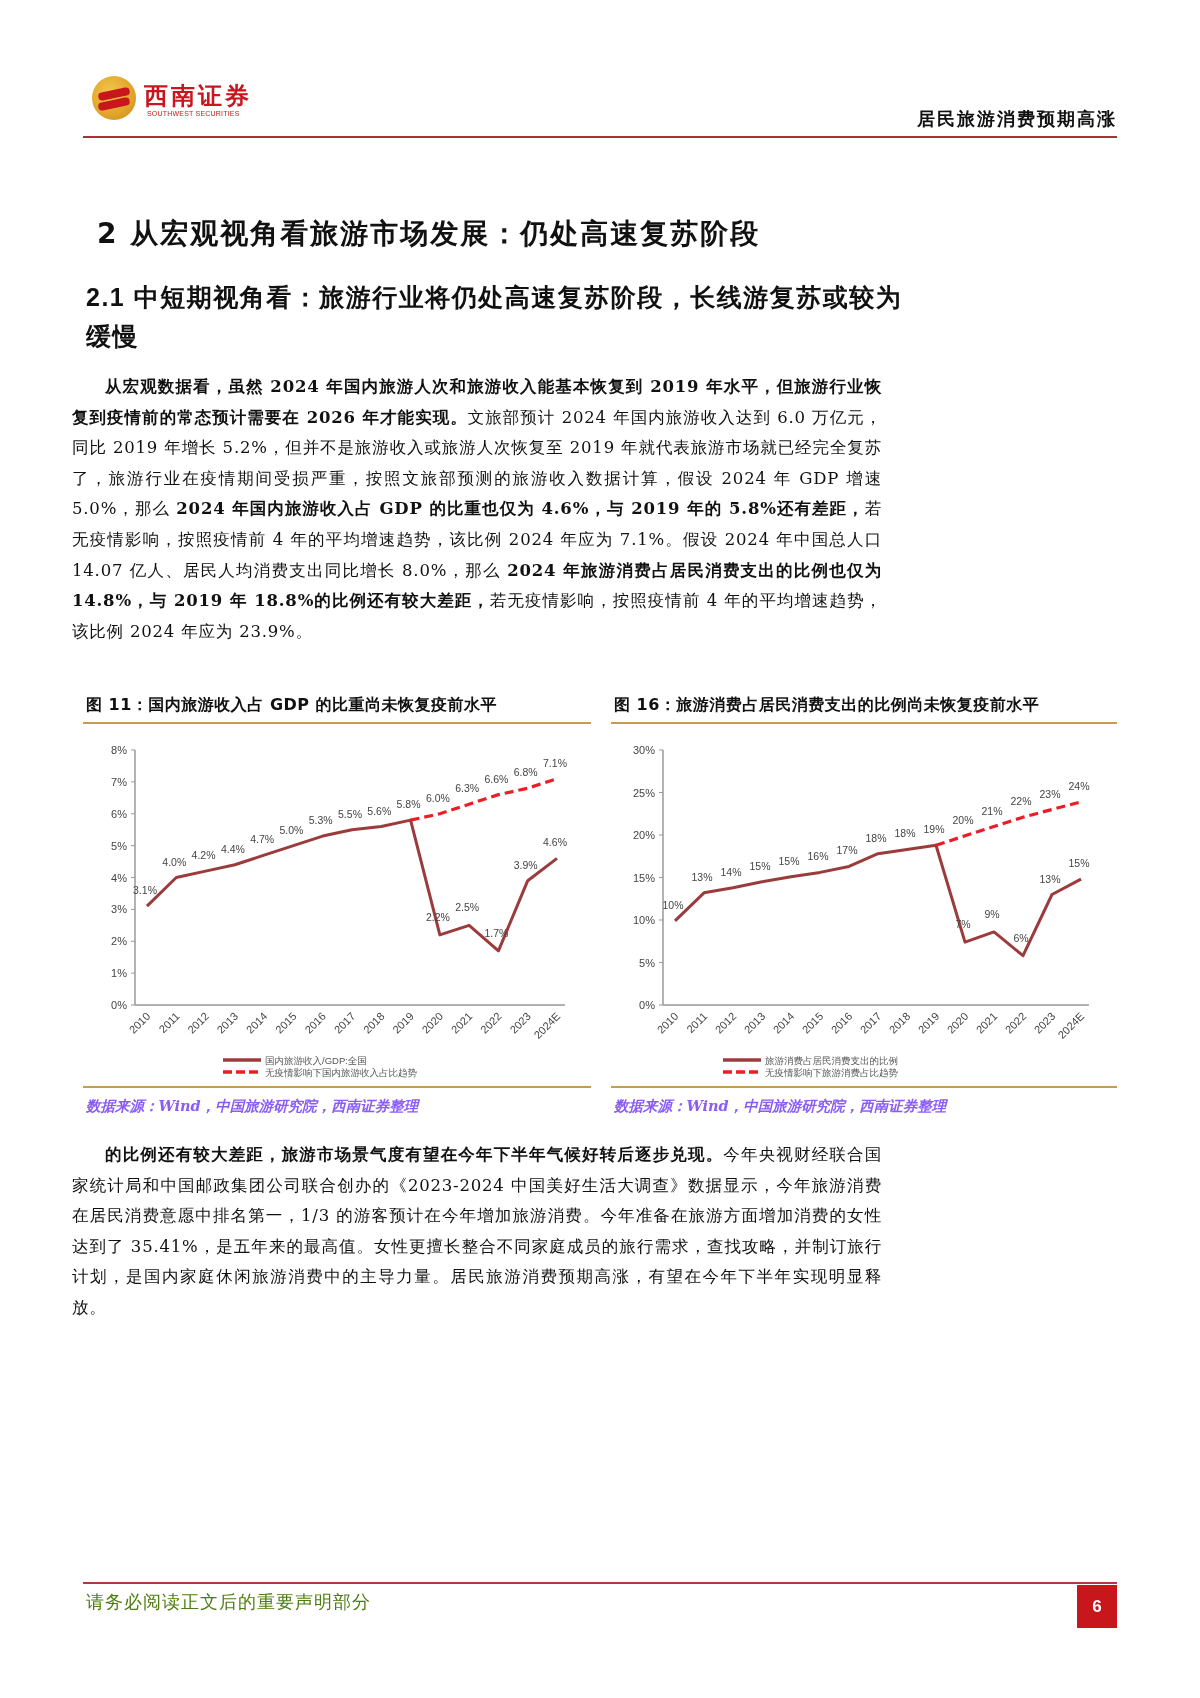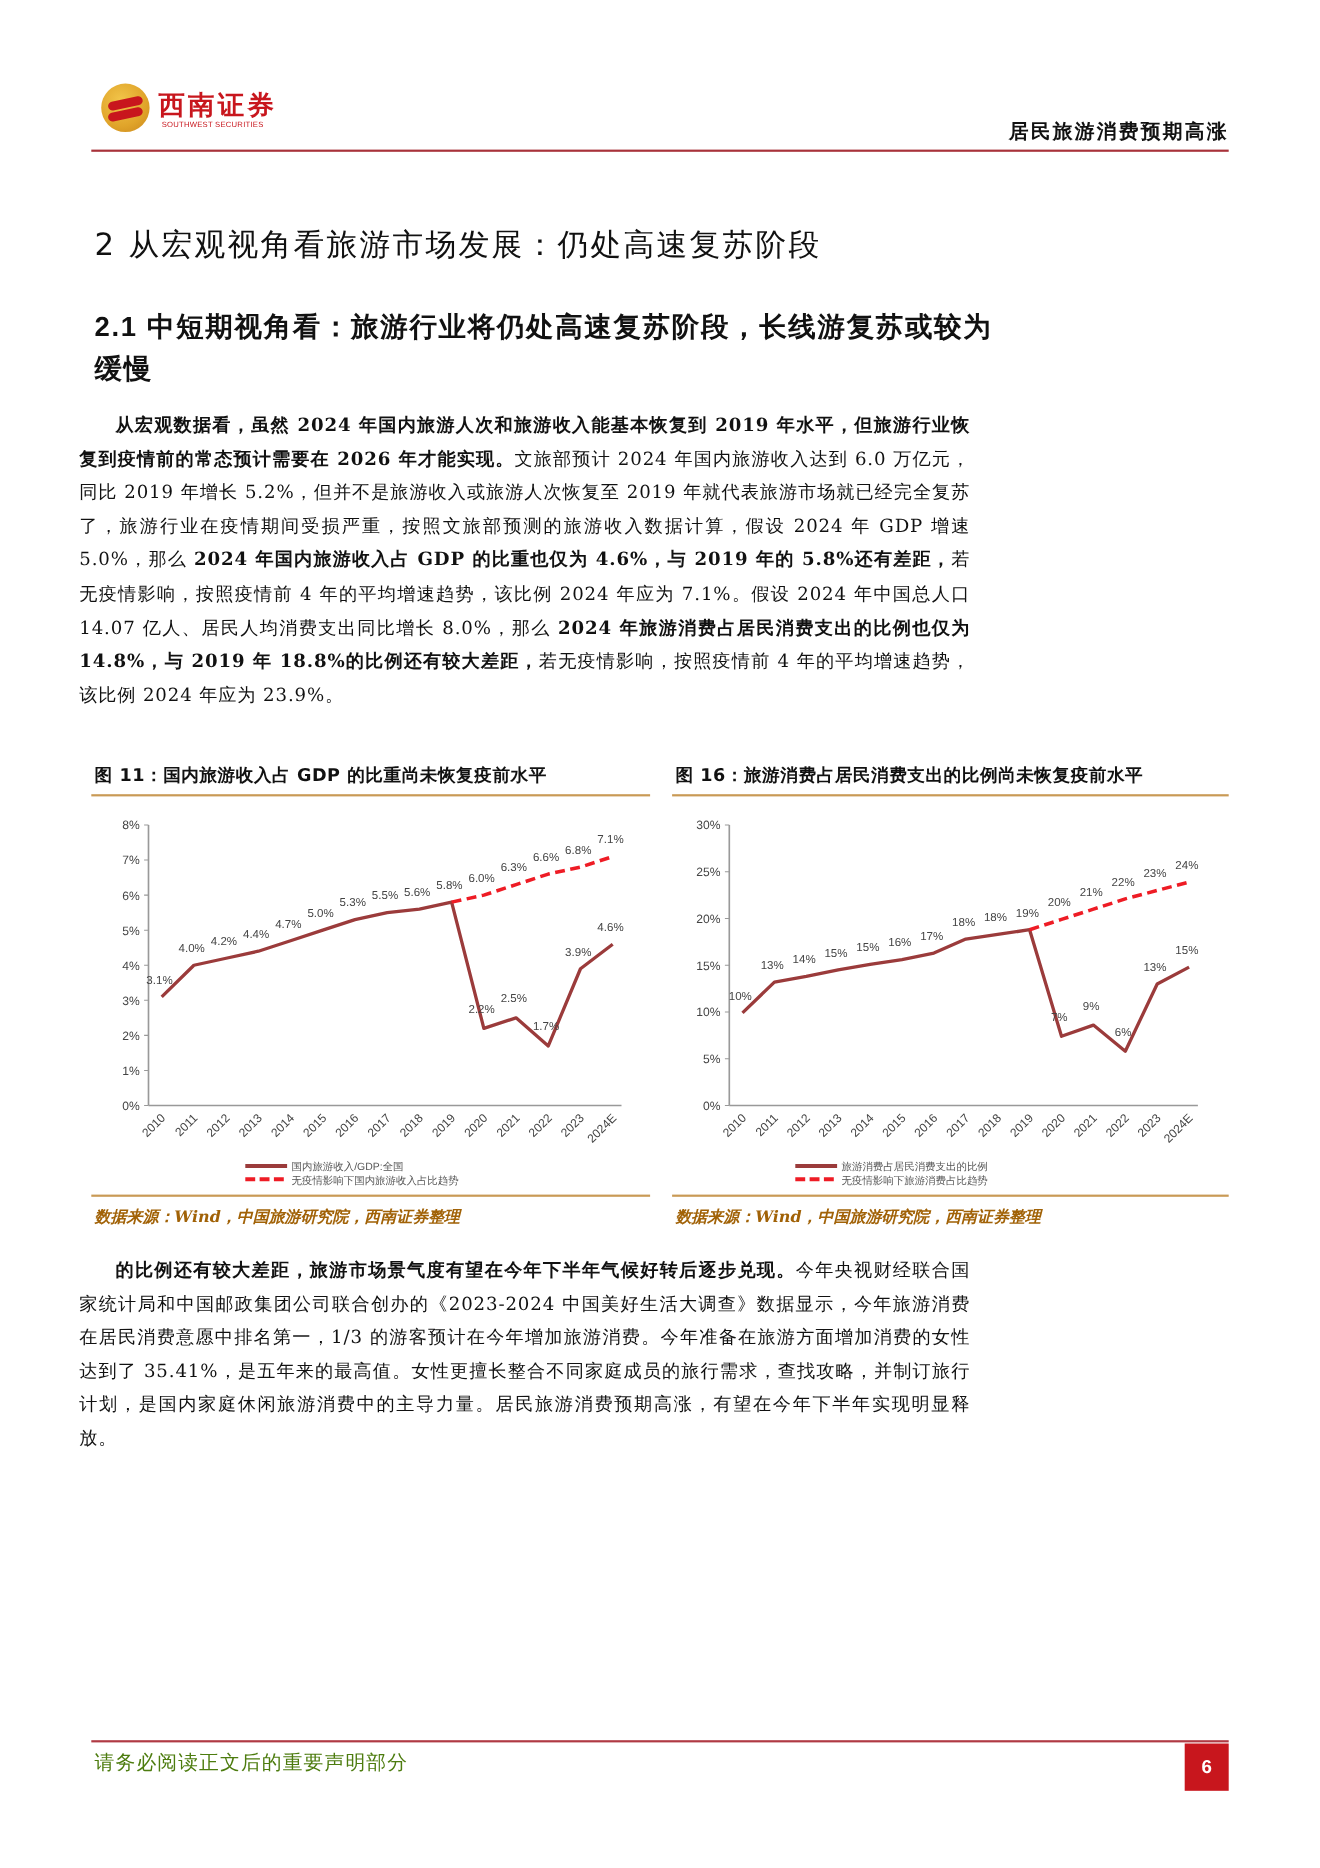--- a/index.html
+++ b/index.html
@@ -5,28 +5,28 @@
   html,body{margin:0;padding:0;background:#fff;}
   body{width:1200px;height:1698px;position:relative;overflow:hidden;font-family:"DejaVu Serif",serif;color:#111;}
   .abs{position:absolute;}
   .logo-circle{position:absolute;left:92px;top:76px;width:44px;height:44px;border-radius:50%;background:radial-gradient(circle at 40% 35%,#f2c54a,#e0a42a 60%,#c9861c);overflow:hidden;}
   .logo-circle .s1{position:absolute;left:6px;top:14px;width:32px;height:8px;background:#c8161d;border-radius:6px;transform:rotate(-12deg);}
   .logo-circle .s2{position:absolute;left:6px;top:24px;width:32px;height:8px;background:#c8161d;border-radius:6px;transform:rotate(-12deg);}
   .logo-cn{left:144px;top:80px;font-size:24px;font-weight:bold;color:#c8161d;letter-spacing:3px;font-family:"DejaVu Serif",serif;}
   .logo-en{left:147px;top:110px;font-size:7px;color:#c8161d;font-family:"Liberation Sans",sans-serif;letter-spacing:0.2px;}
   .header-right{right:83px;top:107px;font-size:18px;font-weight:bold;letter-spacing:2px;}
   .header-line{left:83px;right:83px;top:136px;height:2px;background:#a8323a;}
-  h1{position:absolute;left:86px;top:204px;margin:0;font-size:28px;font-weight:normal;font-family:"DejaVu Sans",sans-serif;letter-spacing:2px;}
+  h1{position:absolute;left:86px;top:204px;margin:11px;font-size:28px;font-weight:bold;font-family:"DejaVu Sans",sans-serif;letter-spacing:2px;}
   h2{position:absolute;left:86px;top:278px;margin:0;font-size:25px;font-weight:bold;font-family:Liberation Sans, sans-serif;line-height:39px;width:820px;letter-spacing:1.5px;}
   .para{position:absolute;left:72px;width:810px;font-size:16.5px;line-height:30.6px;text-align:justify;letter-spacing:0.8px;}
   .para b{font-weight:bold;}
   .fig-cap{position:absolute;top:695px;font-size:16px;font-weight:bold;font-family:"DejaVu Sans",sans-serif;letter-spacing:0.5px;text-align:right;}
   .fig-line{position:absolute;top:722px;height:2px;background:#c99a55;}
   .src-line{position:absolute;top:1086px;height:2px;background:#c99a55;}
-  .src{position:absolute;top:1097px;font-size:14.5px;font-style:italic;font-weight:bold;color:#a16207;}
+  .src{position:absolute;top:1097px;font-size:14.5px;font-style:italic;font-weight:bold;color:#8b5cf6;}
   .chart{position:absolute;top:735px;}
   .footer-line{left:83px;right:83px;top:1582px;height:2px;background:#b03a44;}
   .footer-text{left:86px;top:1590px;font-size:18px;color:#4d7c0f;letter-spacing:1px;}
   .page-box{left:1077px;top:1585px;width:40px;height:43px;background:#c8161d;color:#fff;font-family:"Liberation Sans",sans-serif;font-weight:bold;font-size:17px;display:flex;align-items:center;justify-content:center;}
   svg text{font-family:"Liberation Sans",sans-serif;}
 </style>
 </head>
 <body>
 
 <div class="logo-circle">

